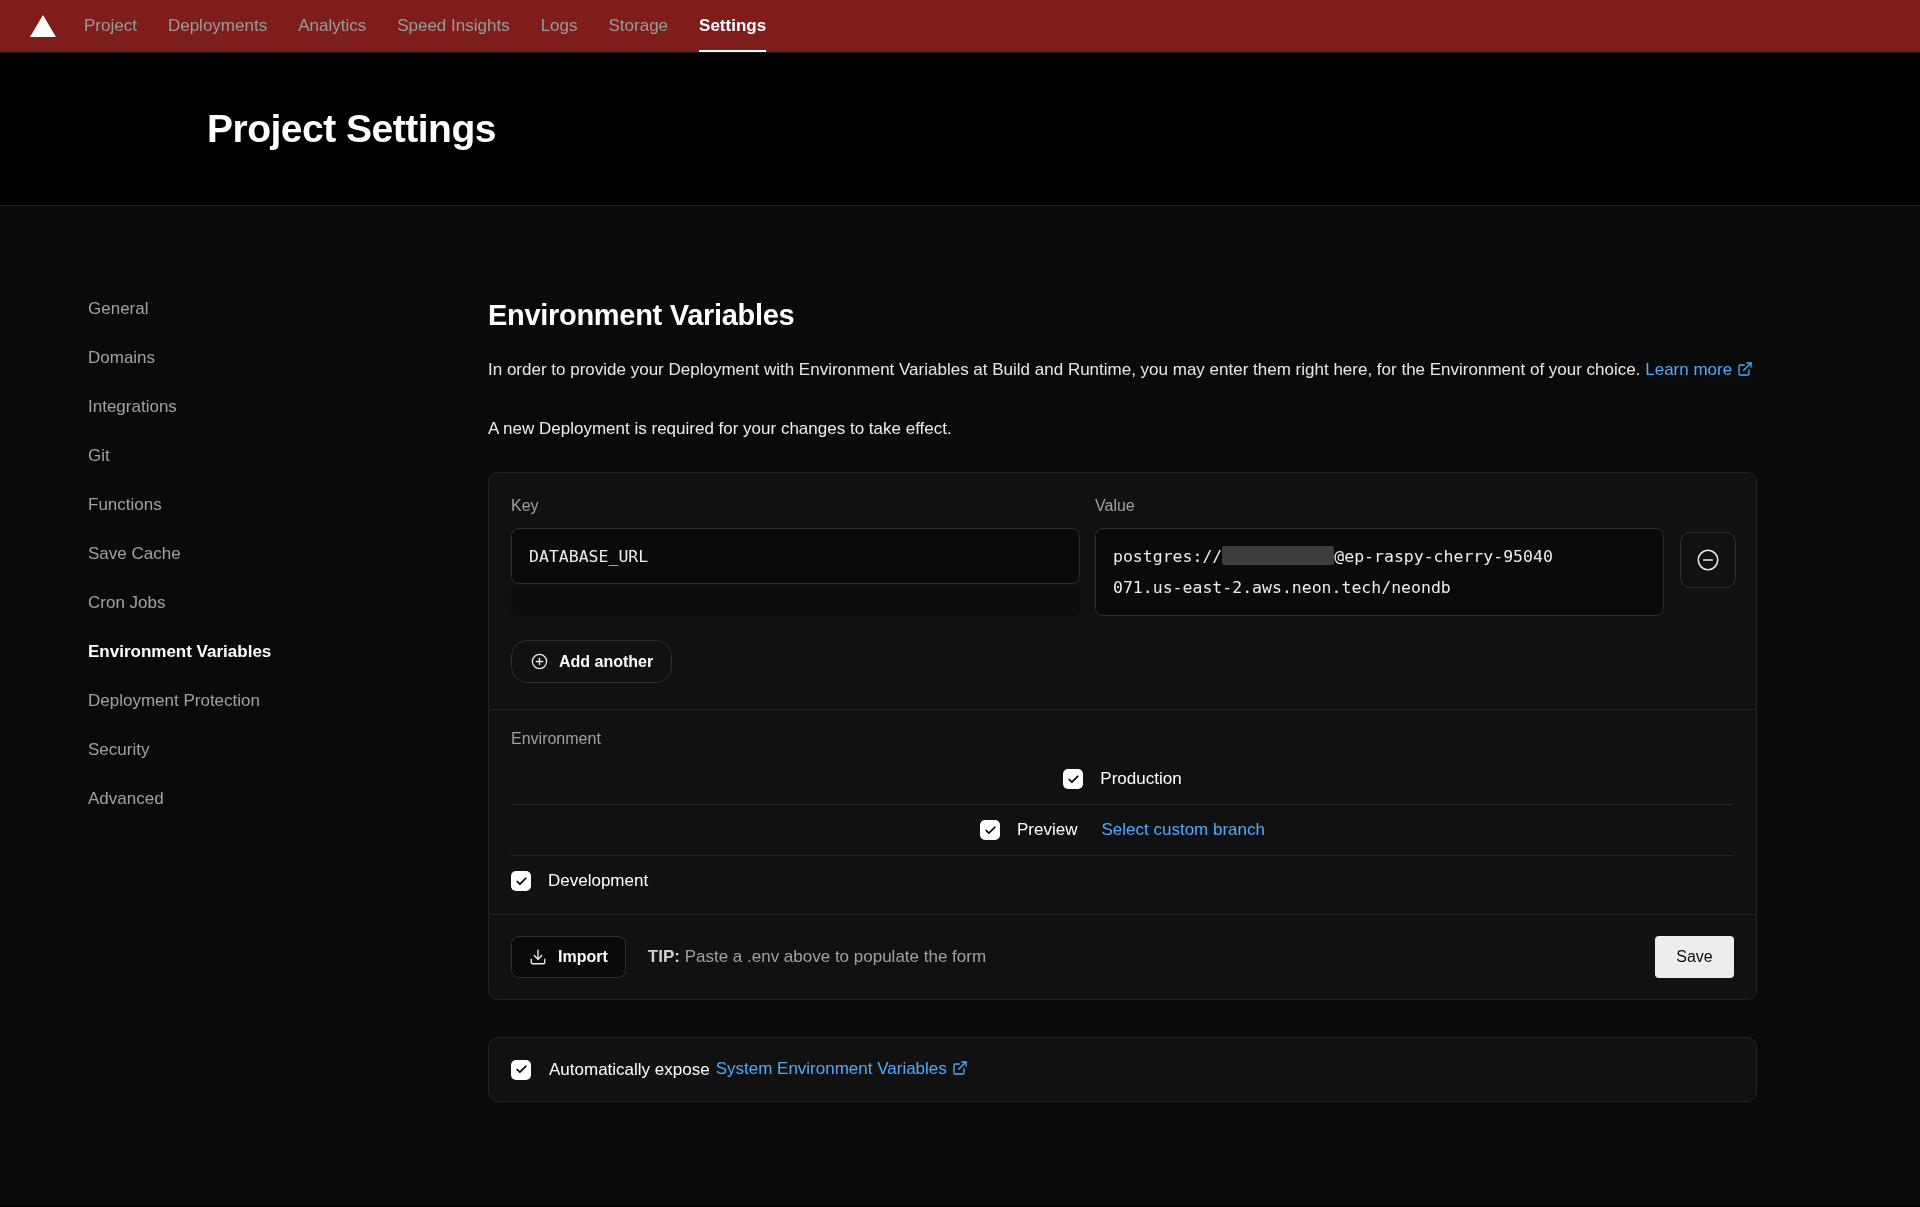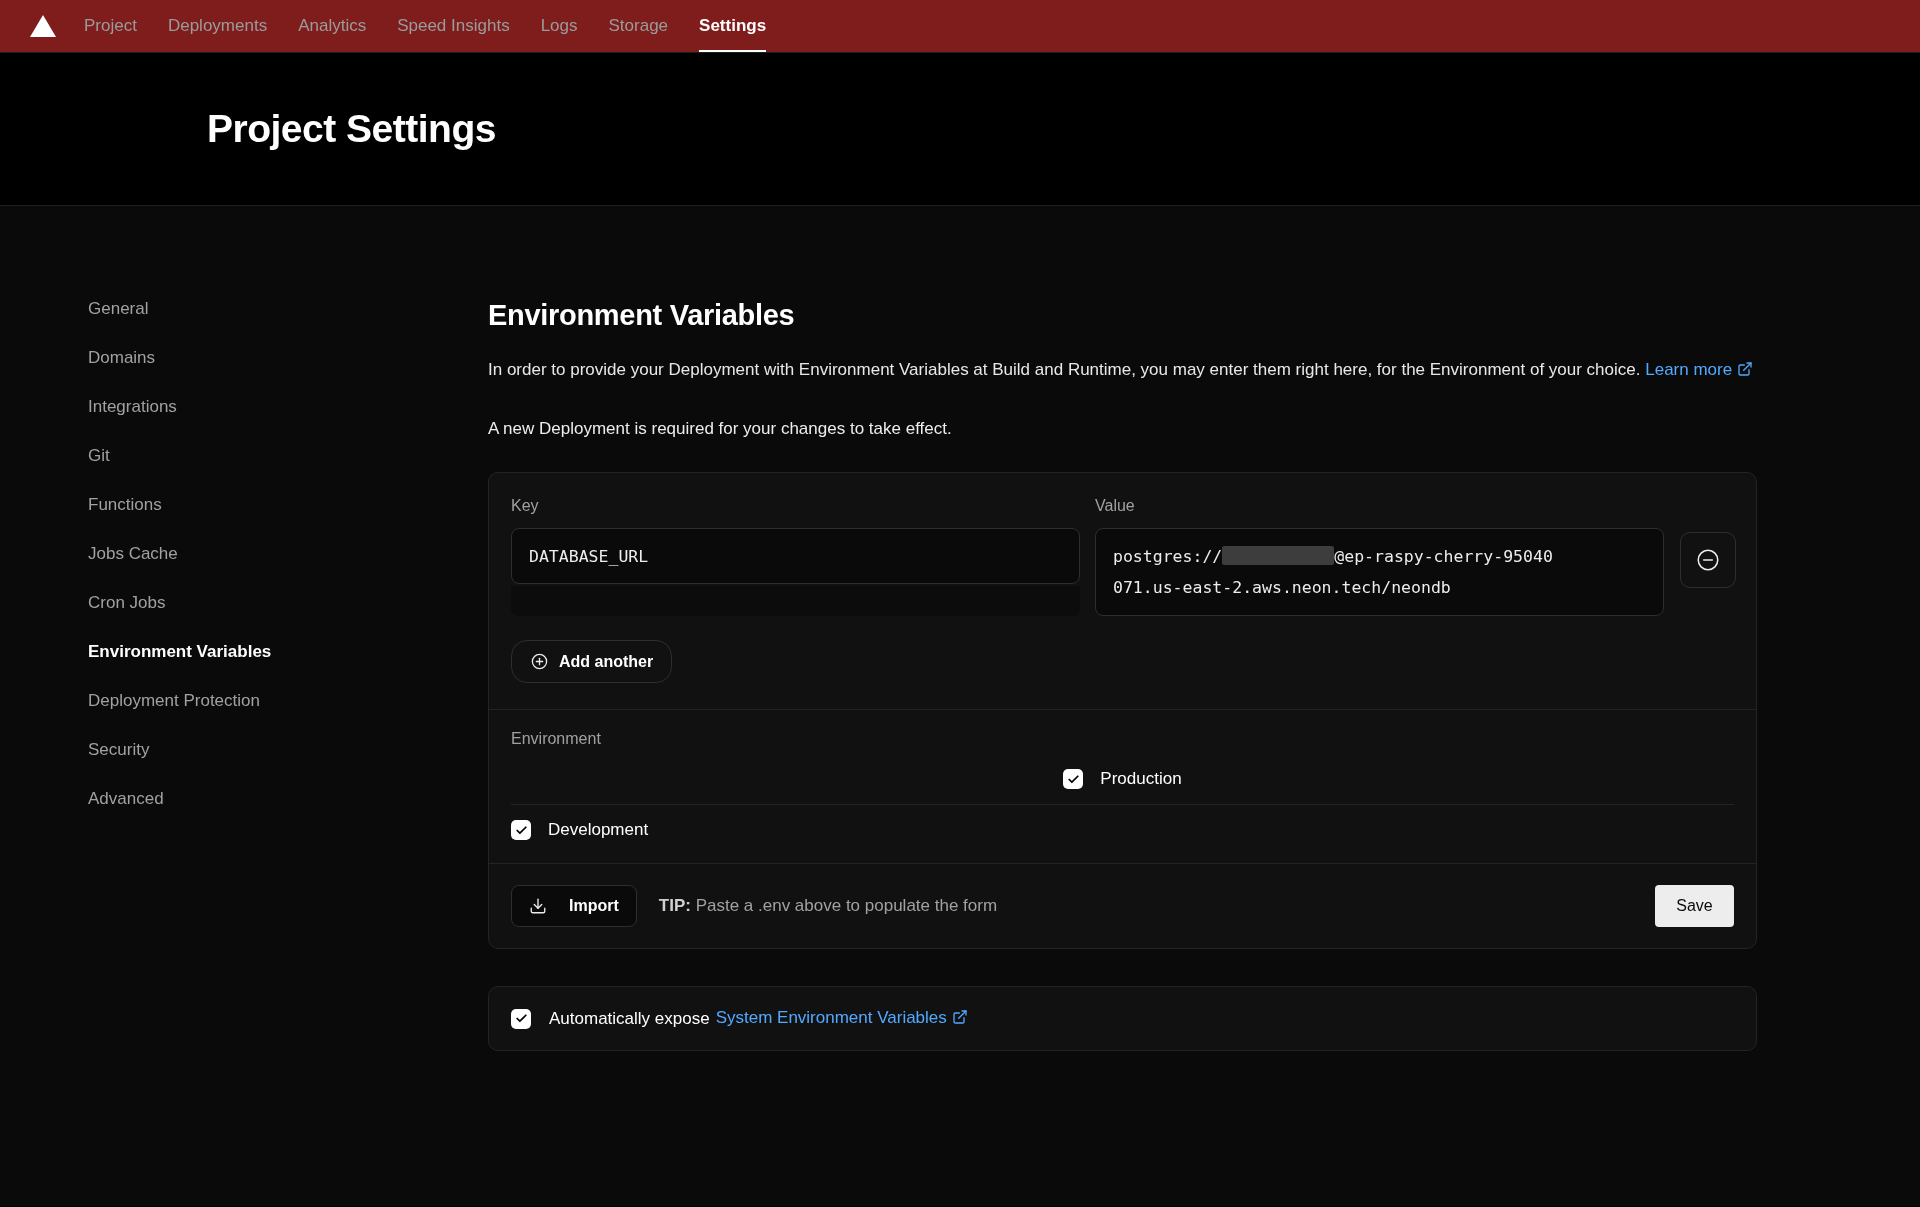--- a/index.html
+++ b/index.html
@@ -95,21 +95,21 @@
   .checkbox {
     width: 20px; height: 20px; background: #fff; border-radius: 5px; flex: none;
     display: flex; align-items: center; justify-content: center; cursor: pointer;
   }
   .env-row-label { margin-left: 17px; font-size: 17px; color: #fff; font-weight: 500; }
   .env-row-link { margin-left: 24px; font-size: 17px; color: #52a9ff; cursor: pointer; text-decoration: none; }
 
   
   .card-footer { padding: 21px 22px; display: flex; align-items: center; }
   .import-btn {
-    height: 42px; display: inline-flex; align-items: center; gap: 22px;
+    height: 42px; display: inline-flex; align-items: center; gap: 11px;
     background: #0a0a0a; border: 1px solid #2e2e2e; border-radius: 8px; padding: 0 17px;
     color: #fff; font-size: 16px; font-weight: 600; font-family: inherit; cursor: pointer;
   }
   .tip { margin-left: 22px; font-size: 17px; color: #a1a1a1; }
   .tip b { color: #d0d0d0; font-weight: 700; }
   .save-btn {
     margin-left: auto; height: 42px; min-width: 79px; background: #ededed; color: #0a0a0a;
     border: none; border-radius: 4px; font-size: 16px; font-weight: 500; font-family: inherit;
     cursor: pointer; padding: 0 18px;
   }
@@ -147,21 +147,21 @@
 </div>
 
 <div class="main-area">
 
   <aside class="side-nav">
     <button class="side-item">General</button>
     <button class="side-item">Domains</button>
     <button class="side-item">Integrations</button>
     <button class="side-item">Git</button>
     <button class="side-item">Functions</button>
-    <button class="side-item">Jobs Cache</button>
+    <button class="side-item">Save Cache</button>
     <button class="side-item">Cron Jobs</button>
     <button class="side-item active">Environment Variables</button>
     <button class="side-item">Deployment Protection</button>
     <button class="side-item">Security</button>
     <button class="side-item">Advanced</button>
   </aside>
 
   <section class="main-col">
     <h1 class="section-title">Environment Variables</h1>
 
@@ -220,20 +220,29 @@
 
         <div class="env-row bordered">
           <span class="checkbox">
               <svg width="13" height="13" viewBox="0 0 24 24" fill="none" stroke="#000" stroke-width="3.2" stroke-linecap="round" stroke-linejoin="round">
                 <polyline points="20 6 9 17 4 12"></polyline>
               </svg>
             </span>
           <span class="env-row-label">Production</span>
         </div>
 
+        <div class="env-row bordered">
+          <span class="checkbox">
+              <svg width="13" height="13" viewBox="0 0 24 24" fill="none" stroke="#000" stroke-width="3.2" stroke-linecap="round" stroke-linejoin="round">
+                <polyline points="20 6 9 17 4 12"></polyline>
+              </svg>
+            </span>
+          <span class="env-row-label">Preview</span>
+          <a class="env-row-link">Select custom branch</a>
+        </div>
 
         <div class="env-row">
           <span class="checkbox">
               <svg width="13" height="13" viewBox="0 0 24 24" fill="none" stroke="#000" stroke-width="3.2" stroke-linecap="round" stroke-linejoin="round">
                 <polyline points="20 6 9 17 4 12"></polyline>
               </svg>
             </span>
           <span class="env-row-label">Development</span>
         </div>
       </div>

